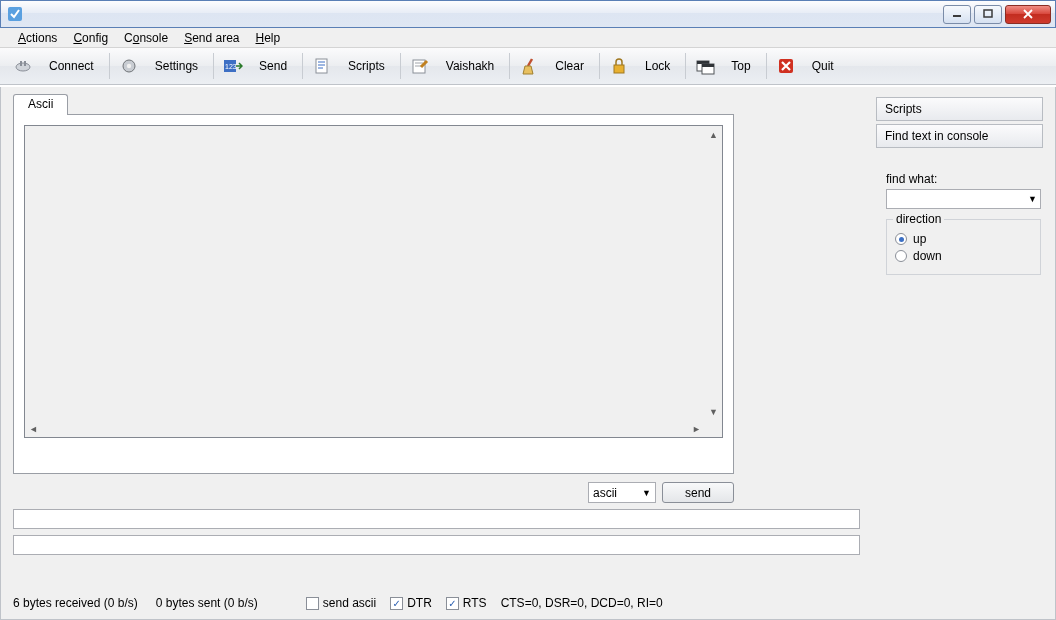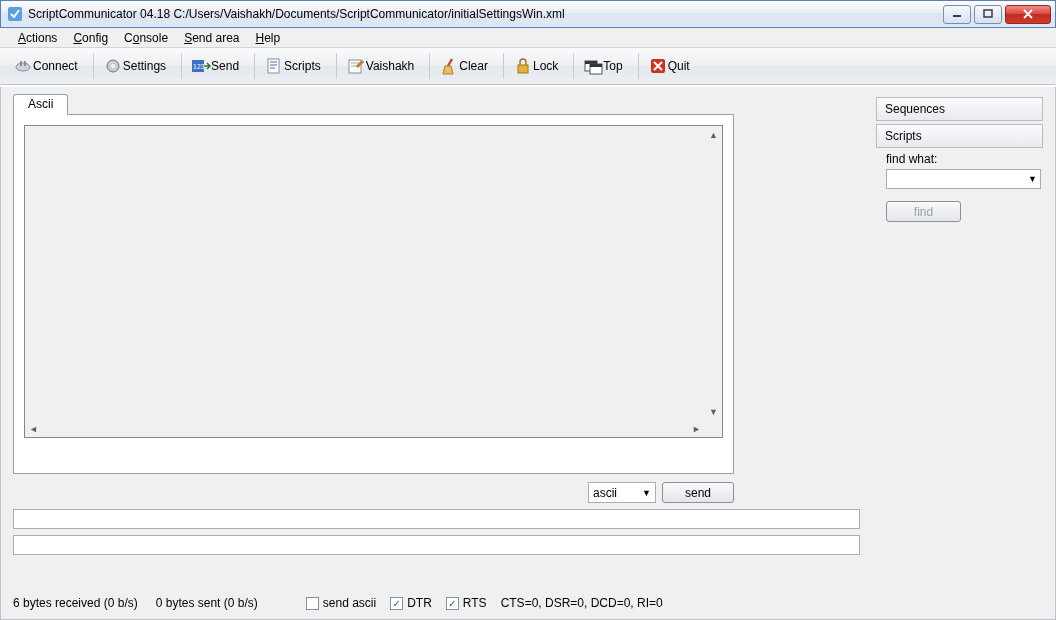--- a/index.html
+++ b/index.html
@@ -14,21 +14,21 @@
 .winbtn.close { width: 46px; background: linear-gradient(to bottom, #f08d84, #d94a3f 45%, #c22c1f 46%, #cf3a2d); border-color: #8a2d24; color: #fff; font-weight: bold; margin-right: 4px; }
 .winbtn svg { display:block; }
 
 
 .menubar { height: 20px; background: #f0f0f0; border-bottom: 1px solid #d4d4d4; display: flex; align-items: center; padding-left: 10px; font-size: 12px; }
 .menubar .menuitem { padding: 3px 8px; cursor: default; }
 .menubar .menuitem .ul { text-decoration: underline; }
 
 
 .toolbar { height: 37px; background: linear-gradient(to bottom, #fbfbfc, #eceef1 49%, #e4e7ec 50%, #eceff3); border-bottom: 1px solid #bfc3c9; display: flex; align-items: center; padding-left: 8px; font-size: 12px; }
-.toolbtn { display: flex; align-items: center; height: 30px; padding: 0 8px 0 4px; margin-right: 2px; border: 1px solid transparent; border-radius: 2px; cursor: default; gap:0; }
+.toolbtn { display: flex; align-items: center; height: 30px; padding: 0 8px 0 4px; margin-right: 2px; border: 1px solid transparent; border-radius: 2px; cursor: default; gap:16px; }
 .toolbtn .ticon { width: 20px; height: 20px; display:flex; align-items:center; justify-content:center; }
 .toolsep { width: 1px; height: 26px; background: #c8ccd2; margin: 0 4px; }
 
 
 .mainwrap { position: absolute; top: 87px; left: 0; right: 0; bottom: 0; border:1px solid #bfc3c9; border-top:none; background:#f0f0f0; }
 .leftpane { position:absolute; left:12px; top:6px; width: 721px; }
 .tabhdr { height:21px; display:flex; }
 .tabbtn { border:1px solid #9a9ea5; border-bottom:none; background:#fff; padding:2px 14px; font-size:12px; border-top-left-radius:3px; border-top-right-radius:3px; position:relative; top:1px; }
 .tabbody { border:1px solid #9a9ea5; background:#fff; height: 360px; padding:10px; }
 .console { width:100%; height:313px; border:1px solid #828790; background:#f0f0f0; position:relative; }
@@ -46,42 +46,41 @@
 
 .inputbar { width:847px; height:20px; border:1px solid #abadb3; background:#fff; margin-top:6px; }
 
 .statusbar { position:absolute; left:12px; bottom:6px; right:12px; height:20px; font-size:12px; display:flex; align-items:center; gap:14px; }
 .statusbar .chk { display:flex; align-items:center; gap:4px; }
 .chkbox { width:13px; height:13px; border:1px solid #8a8f98; background:#fff; display:flex; align-items:center; justify-content:center; font-size:10px; color:#2b5fb0; }
 
 
 .rightpane { position:absolute; right:12px; top:10px; width:167px; }
 .acc { height:24px; border:1px solid #b8bcc2; background:linear-gradient(to bottom,#fbfbfc,#e8eaee); font-size:12px; display:flex; align-items:center; padding:0 8px; margin-bottom:3px; cursor:default; }
-.panel { margin-top:4px; font-size:12px; }
+.panel { margin-top:24px; font-size:12px; }
 .panel label { display:block; margin-bottom:3px; margin-left:10px; }
 .findbox { width:155px; height:20px; border:1px solid #abadb3; background:#fff; margin-left:10px; display:flex; align-items:center; justify-content:flex-end; padding-right:3px; }
 .group { border:1px solid #d0d3d8; margin:10px 0 0 10px; padding:9px 8px 8px; position:relative; width:155px; }
 .group .legend { position:absolute; top:-8px; left:6px; background:#f0f0f0; padding:0 3px; font-size:12px; }
 .radio-row, .check-row { display:flex; align-items:center; gap:6px; margin:3px 0; font-size:12px; }
 .radio { width:12px; height:12px; border:1px solid #8a8f98; border-radius:50%; background:#fff; display:flex; align-items:center; justify-content:center; }
 .radio.checked::after { content:""; width:5px; height:5px; background:#3b6fc4; border-radius:50%; }
 .findbtn-wrap { margin:12px 0 0 10px; }
 .findbtn { width:75px; }
 </style>
 </head>
 <body>
 
 <div class="titlebar">
   <span class="app-icon">
     <svg width="16" height="16">
         <rect x="1" y="1" width="14" height="14" fill="#5aa0e0" rx="2"></rect>
         <path d="M4 8 L7 11 L12 4" stroke="#fff" stroke-width="2" fill="none"></path>
       </svg>
   </span>
-  <span>ScriptCommunicator 04.18   C:/Users/Vaishakh/Documents/ScriptCommunicator/initialSettingsWin.xml</span>
   <span class="spacer"></span>
   <span class="winbtn min">
       <svg width="10" height="10">
         <rect x="1" y="6" width="8" height="2" fill="#3a3a3a"></rect>
       </svg>
     </span>
   <span class="winbtn max">
       <svg width="10" height="10">
         <rect x="1" y="1" width="8" height="7" fill="none" stroke="#3a3a3a" stroke-width="1.5"></rect>
       </svg>
@@ -223,39 +222,45 @@
       <div class="btn">
           <span>send</span>
         </div>
     </div>
     <div class="inputbar"></div>
     <div class="inputbar"></div>
   </div>
 
   <div class="rightpane">
     <div class="acc">
-        <span>Sequences</span>
+        <span>Scripts</span>
       </div>
     <div class="acc">
-        <span>Scripts</span>
+        <span>Find text in console</span>
       </div>
 
     <div class="panel">
       <label>find what:</label>
       <div class="findbox">
         <span style="font-size:9px;">▼</span>
       </div>
 
-
-
-      <div class="findbtn-wrap">
-        <div class="btn findbtn disabled">
-            <span>find</span>
-          </div>
-      </div>
+      <div class="group">
+        <span class="legend">direction</span>
+        <div class="radio-row">
+          <span class="radio checked"></span>
+          <span>up</span>
+        </div>
+        <div class="radio-row">
+          <span class="radio"></span>
+          <span>down</span>
+        </div>
+      </div>
+
+
     </div>
   </div>
 
   <div class="statusbar">
     <span>6 bytes received (0 b/s)</span>
     <span style="margin-left:-12px;padding-left:16px;">0 bytes sent (0 b/s)</span>
     <span style="width:20px;"></span>
     <span class="chk">
       <span class="chkbox"></span>
       <span>send ascii</span>

